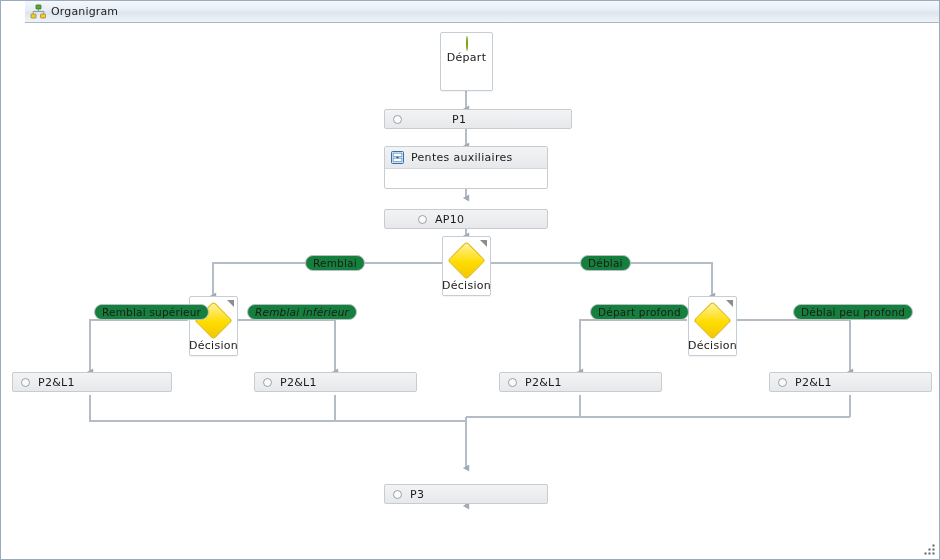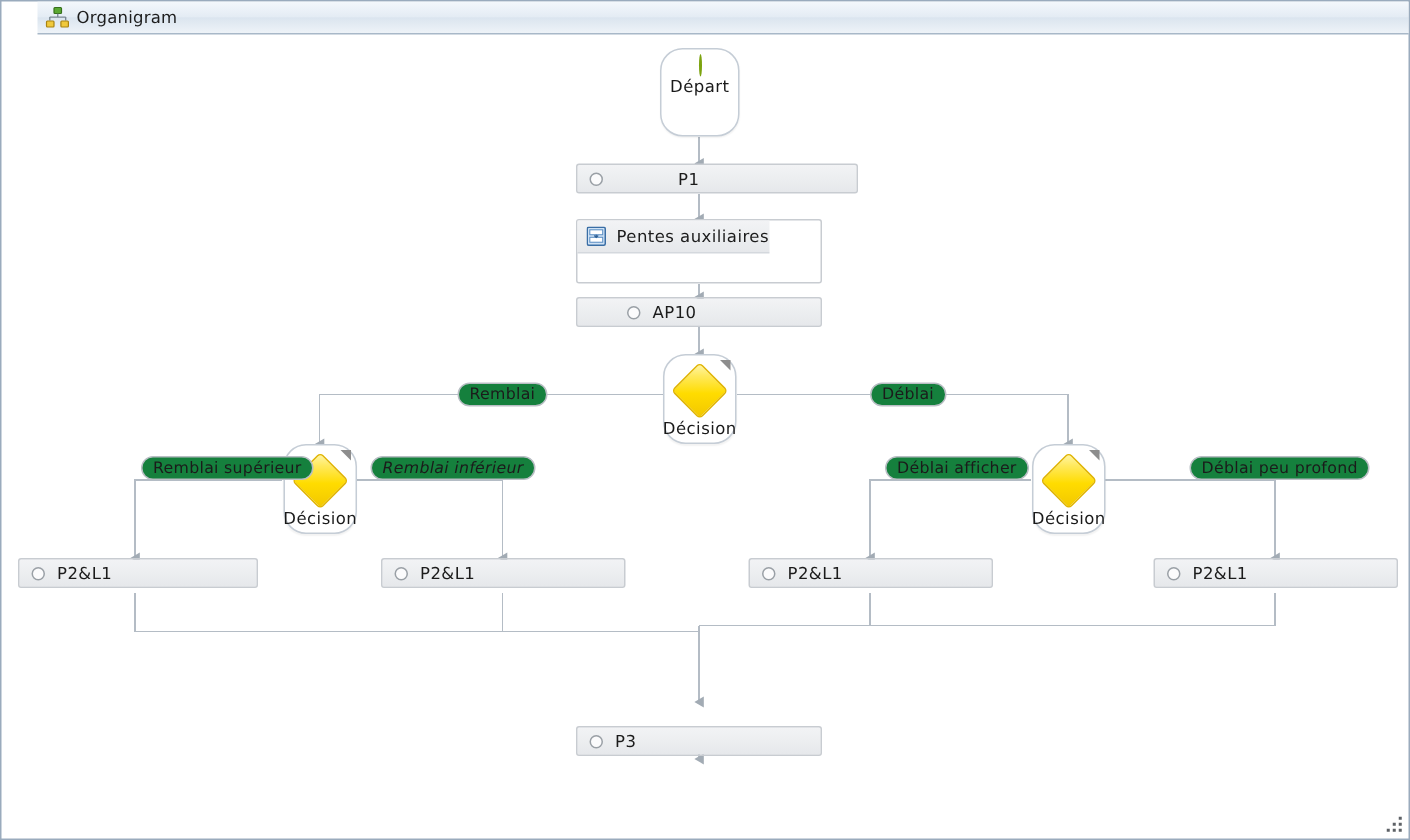--- a/index.html
+++ b/index.html
@@ -76,21 +76,21 @@
   
   .node {
     position: absolute;
     box-sizing: border-box;
   }
 
   
   .shape-node {
     background: #ffffff;
     border: 1px solid #c5cdd6;
-    border-radius: 15px;
+    border-radius: 2px;
     box-shadow: 0 1px 1px rgba(0,0,0,0.05);
     display: flex;
     flex-direction: column;
     align-items: center;
     justify-content: flex-start;
   }
   .shape-node .glyph-wrap {
     position: relative;
     display: block;
   }
@@ -171,21 +171,21 @@
     white-space: nowrap;
   }
 
   
   .sub-node {
     box-sizing: border-box;
     border: 1px solid #c8ccd1;
     border-radius: 2px;
     background: #ffffff;
     display: flex;
-    flex-direction: row;
+    flex-direction: column;
   }
   .sub-node .sub-head {
     height: 22px;
     flex: 0 0 22px;
     box-sizing: border-box;
     border-bottom: 1px solid #d4d8dd;
     background: linear-gradient(to bottom, #f2f3f5 0%, #eceef0 50%, #e6e8eb 100%);
     display: flex;
     align-items: center;
     padding-left: 6px;
@@ -321,21 +321,21 @@
         <svg class="sub-icon" viewBox="0 0 13 13">
           <rect x="0.5" y="0.5" width="12" height="12" rx="1" fill="#cfe2f5" stroke="#3a6ea5" stroke-width="1"></rect>
           <rect x="2.2" y="2.2" width="8.6" height="3.3" fill="#ffffff" stroke="#5d90c4" stroke-width="0.7"></rect>
           <rect x="2.2" y="7.2" width="8.6" height="3.3" fill="#ffffff" stroke="#5d90c4" stroke-width="0.7"></rect>
           <path d="M6.5 5.5 V7.2 M5.2 6.0 L6.5 7.3 L7.8 6.0" stroke="#2f6096" stroke-width="0.85" fill="none"></path>
         </svg>
         <span class="sub-title">Pentes auxiliaires</span>
       </div>
     </div>
 
-    <div class="node bar-node" style="left:382px; top:174px; width:164px; height:20px;padding-left:33px;">
+    <div class="node bar-node" style="left:382px; top:185px; width:164px; height:20px;padding-left:33px;">
       <span class="dot"></span>
       <span class="bar-label">AP10</span>
     </div>
 
     <div class="node shape-node" style="left:440px; top:212px; width:49px; height:60px; padding-top:4px;">
       <span class="corner-mark"></span>
       <span class="diamond">
           <i></i>
         </span>
       <span class="shape-label" style="margin-top:1px;">Décision</span>
@@ -363,21 +363,21 @@
     <div class="edge-label" style="left:578px; top:231px;">
       <span>Déblai</span>
     </div>
     <div class="edge-label" style="left:92px; top:280px;">
       <span>Remblai supérieur</span>
     </div>
     <div class="edge-label" style="left:245px; top:280px;font-style:italic;">
       <span>Remblai inférieur</span>
     </div>
     <div class="edge-label" style="left:588px; top:280px;">
-      <span>Déblai afficher</span>
+      <span>Départ profond</span>
     </div>
     <div class="edge-label" style="left:743px; top:280px;margin-left:48px;">
       <span>Déblai peu profond</span>
     </div>
 
     <div class="node bar-node" style="left:10px; top:348px; width:160px; height:20px;">
       <span class="dot"></span>
       <span class="bar-label">P2&amp;L1</span>
     </div>
     <div class="node bar-node" style="left:252px; top:348px; width:163px; height:20px;">

